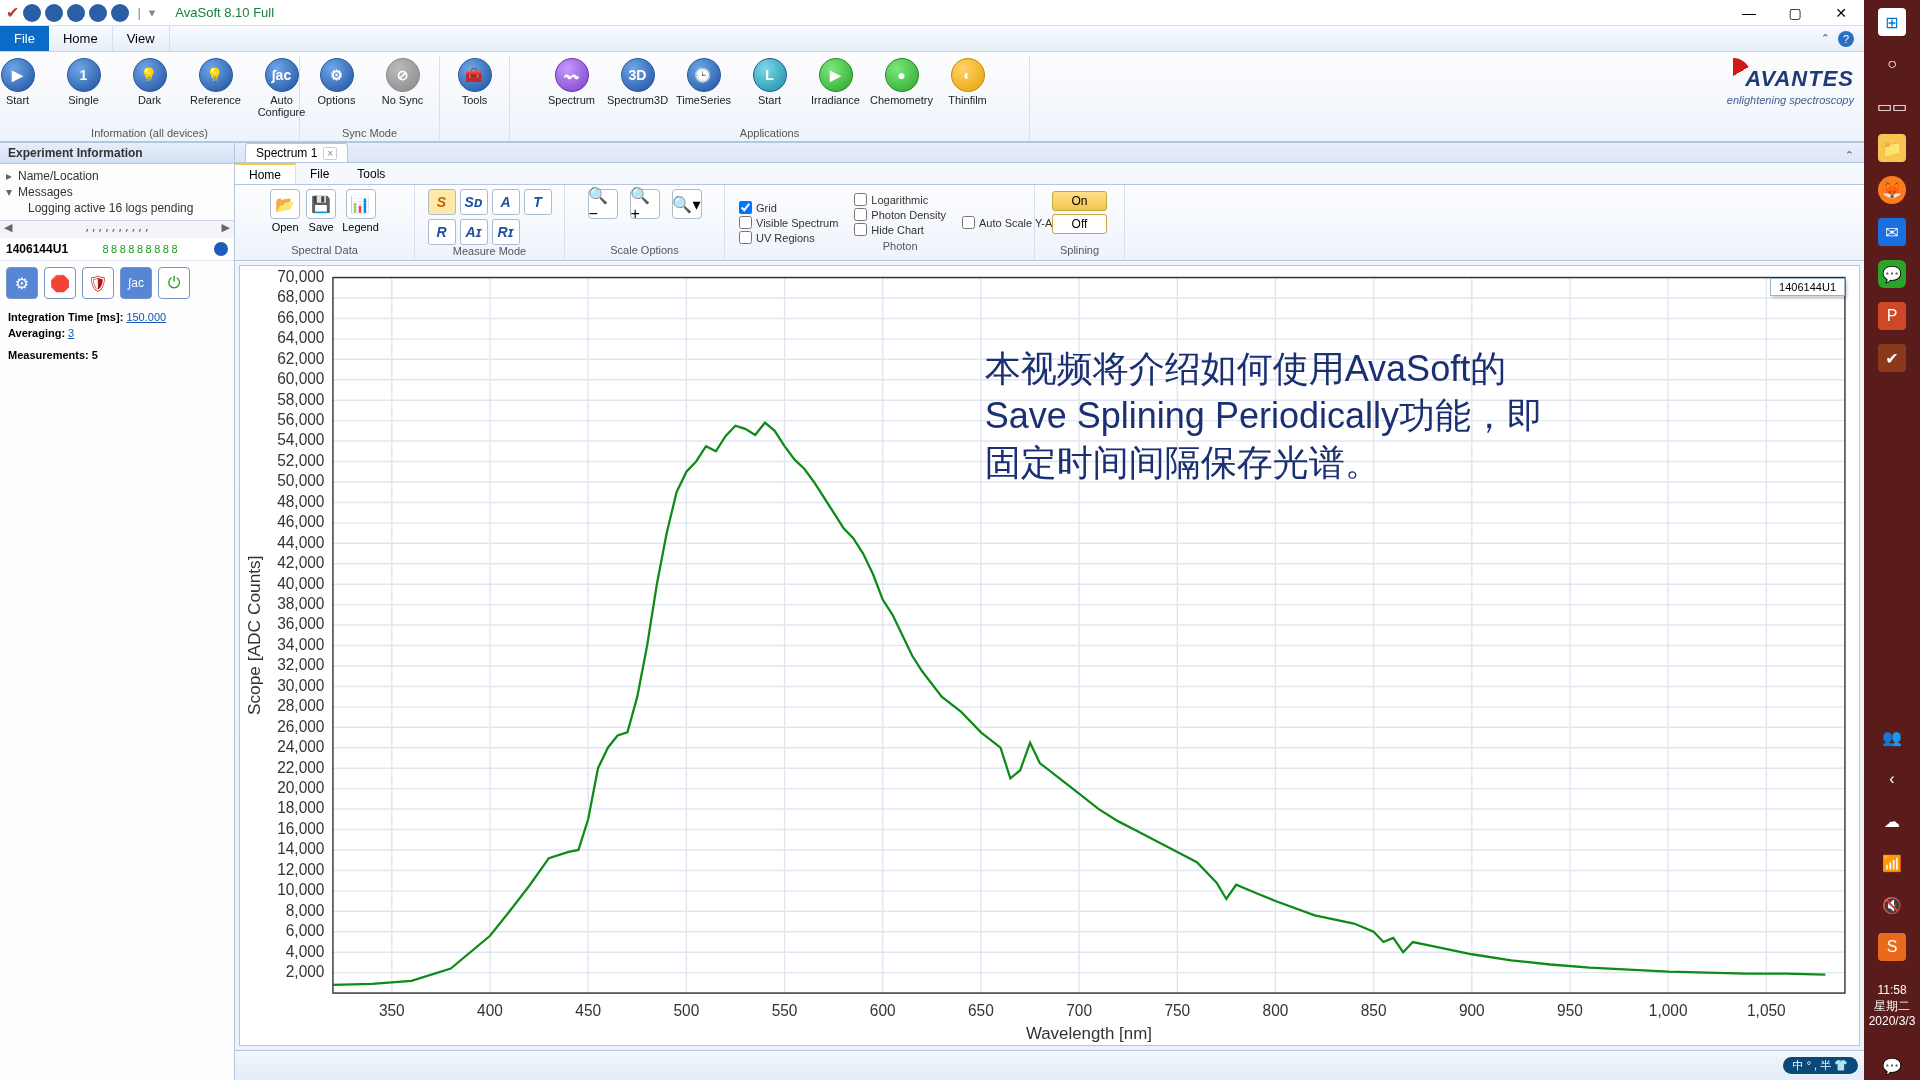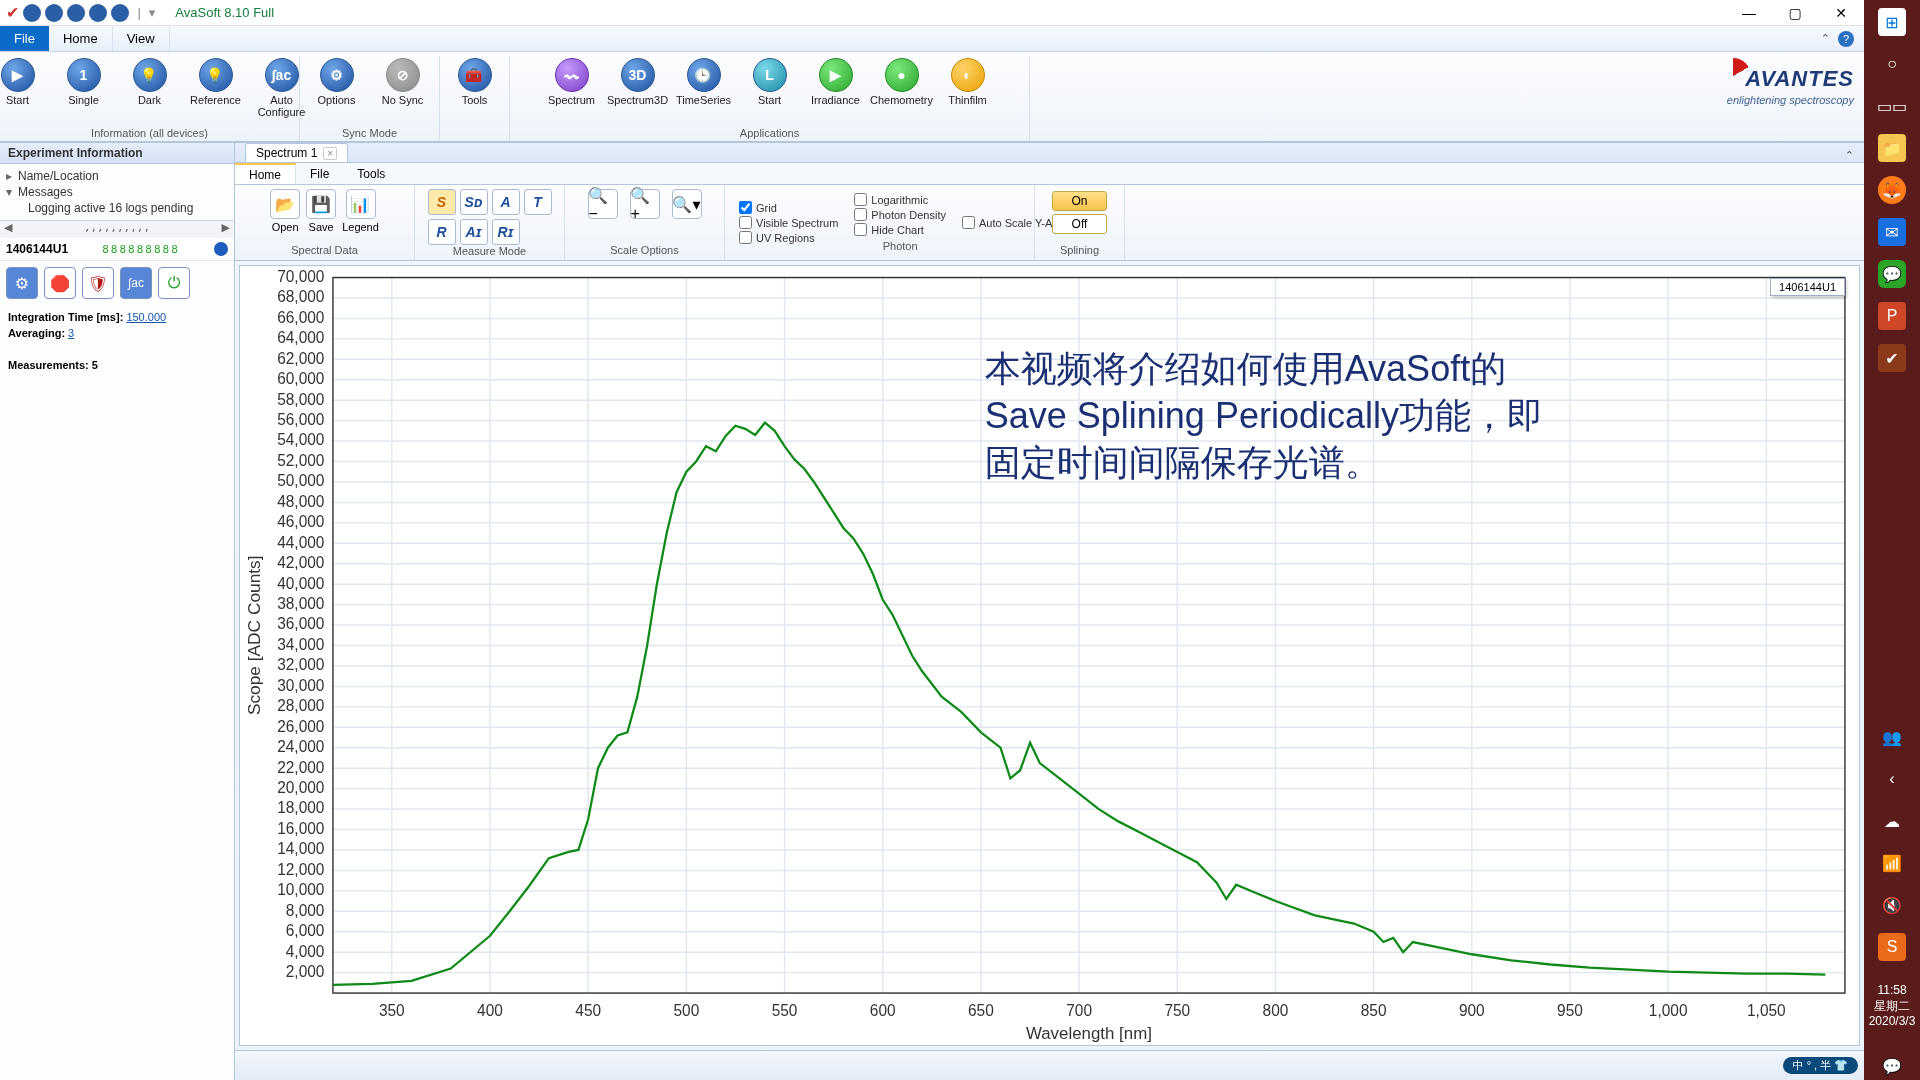--- a/index.html
+++ b/index.html
@@ -241,21 +241,21 @@
         <div class="device-tools">
           <div class="dbtn" style="background:#5886d6;color:#fff;">⚙</div>
           <div class="dbtn" style="background:#fff;color:#b01818;">🛑</div>
           <div class="dbtn" style="background:#fff;color:#b01818;">🛡</div>
           <div class="dbtn" style="background:#5886d6;color:#fff;font-size:12px;">∫ac</div>
           <div class="dbtn" style="background:#fff;color:#1a9a1a;">⏻</div>
         </div>
         <div class="info-block">
           <div class="row"><b>Integration Time  [ms]:</b> <a>150.000</a></div>
           <div class="row"><b>Averaging:</b> <a>3</a></div>
-          <div class="row" style="margin-top:20px;"><b><span>Measurements:</span> <span>5</span></b></div>
+          <div class="row" style="margin-top:10px;"><b><span>Measurements:</span> <span>5</span></b></div>
         </div>
       </div>
 
       <div class="rightpanel">
         <div class="tabstrip">
           <div class="tab">
             <span>Spectrum 1</span>
             <span class="close">×</span>
           </div>
           <div style="margin-left:auto;padding-right:10px;font-size:11px;color:#555;cursor:pointer;">⌃</div>

